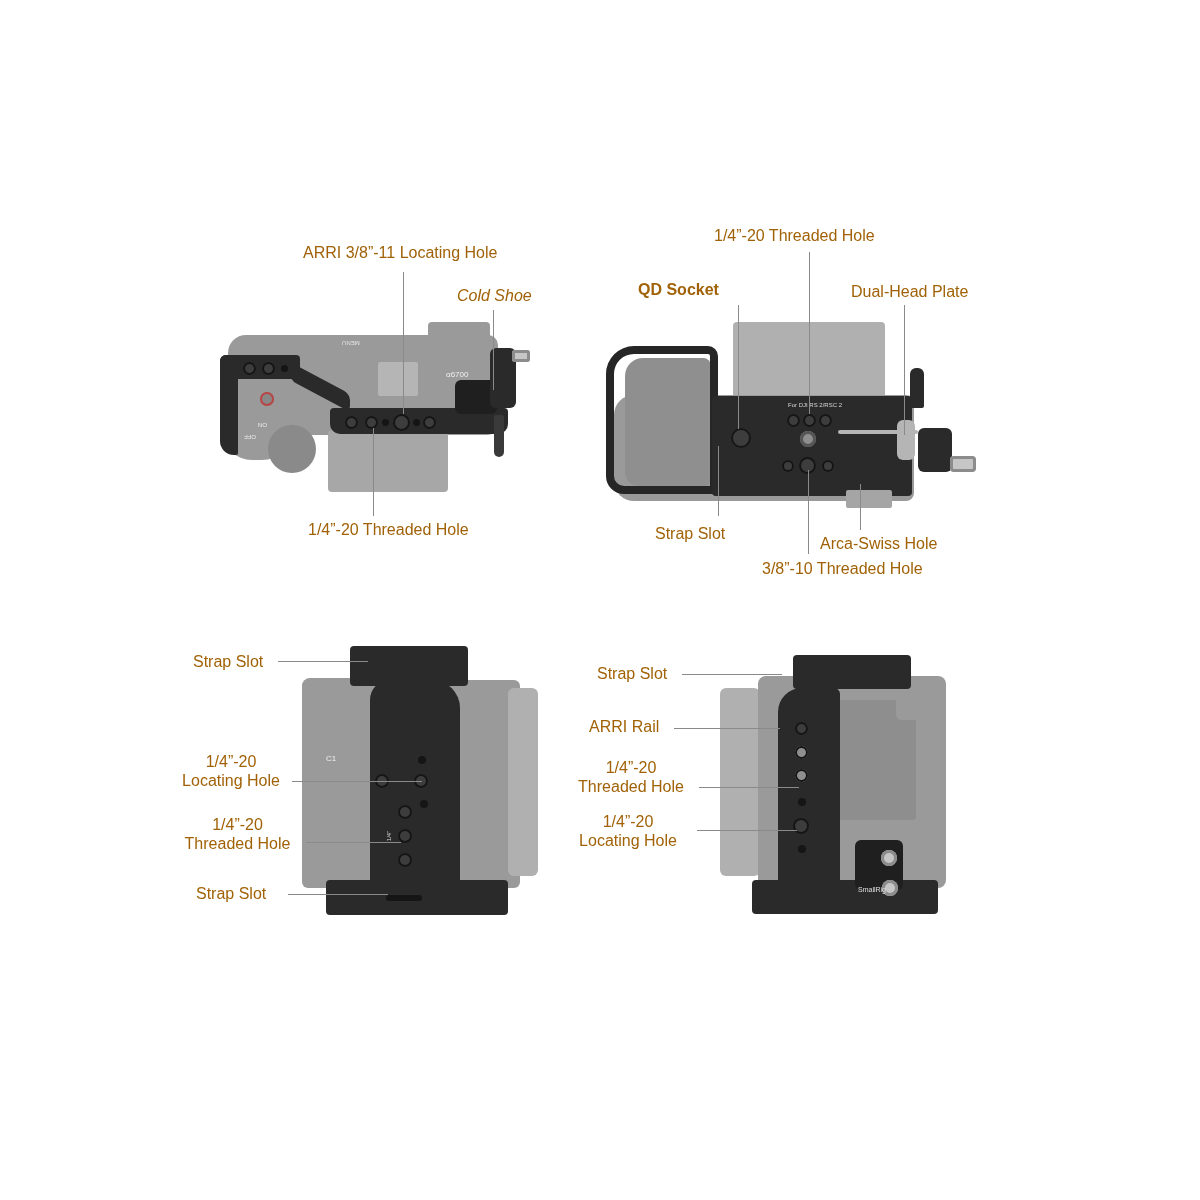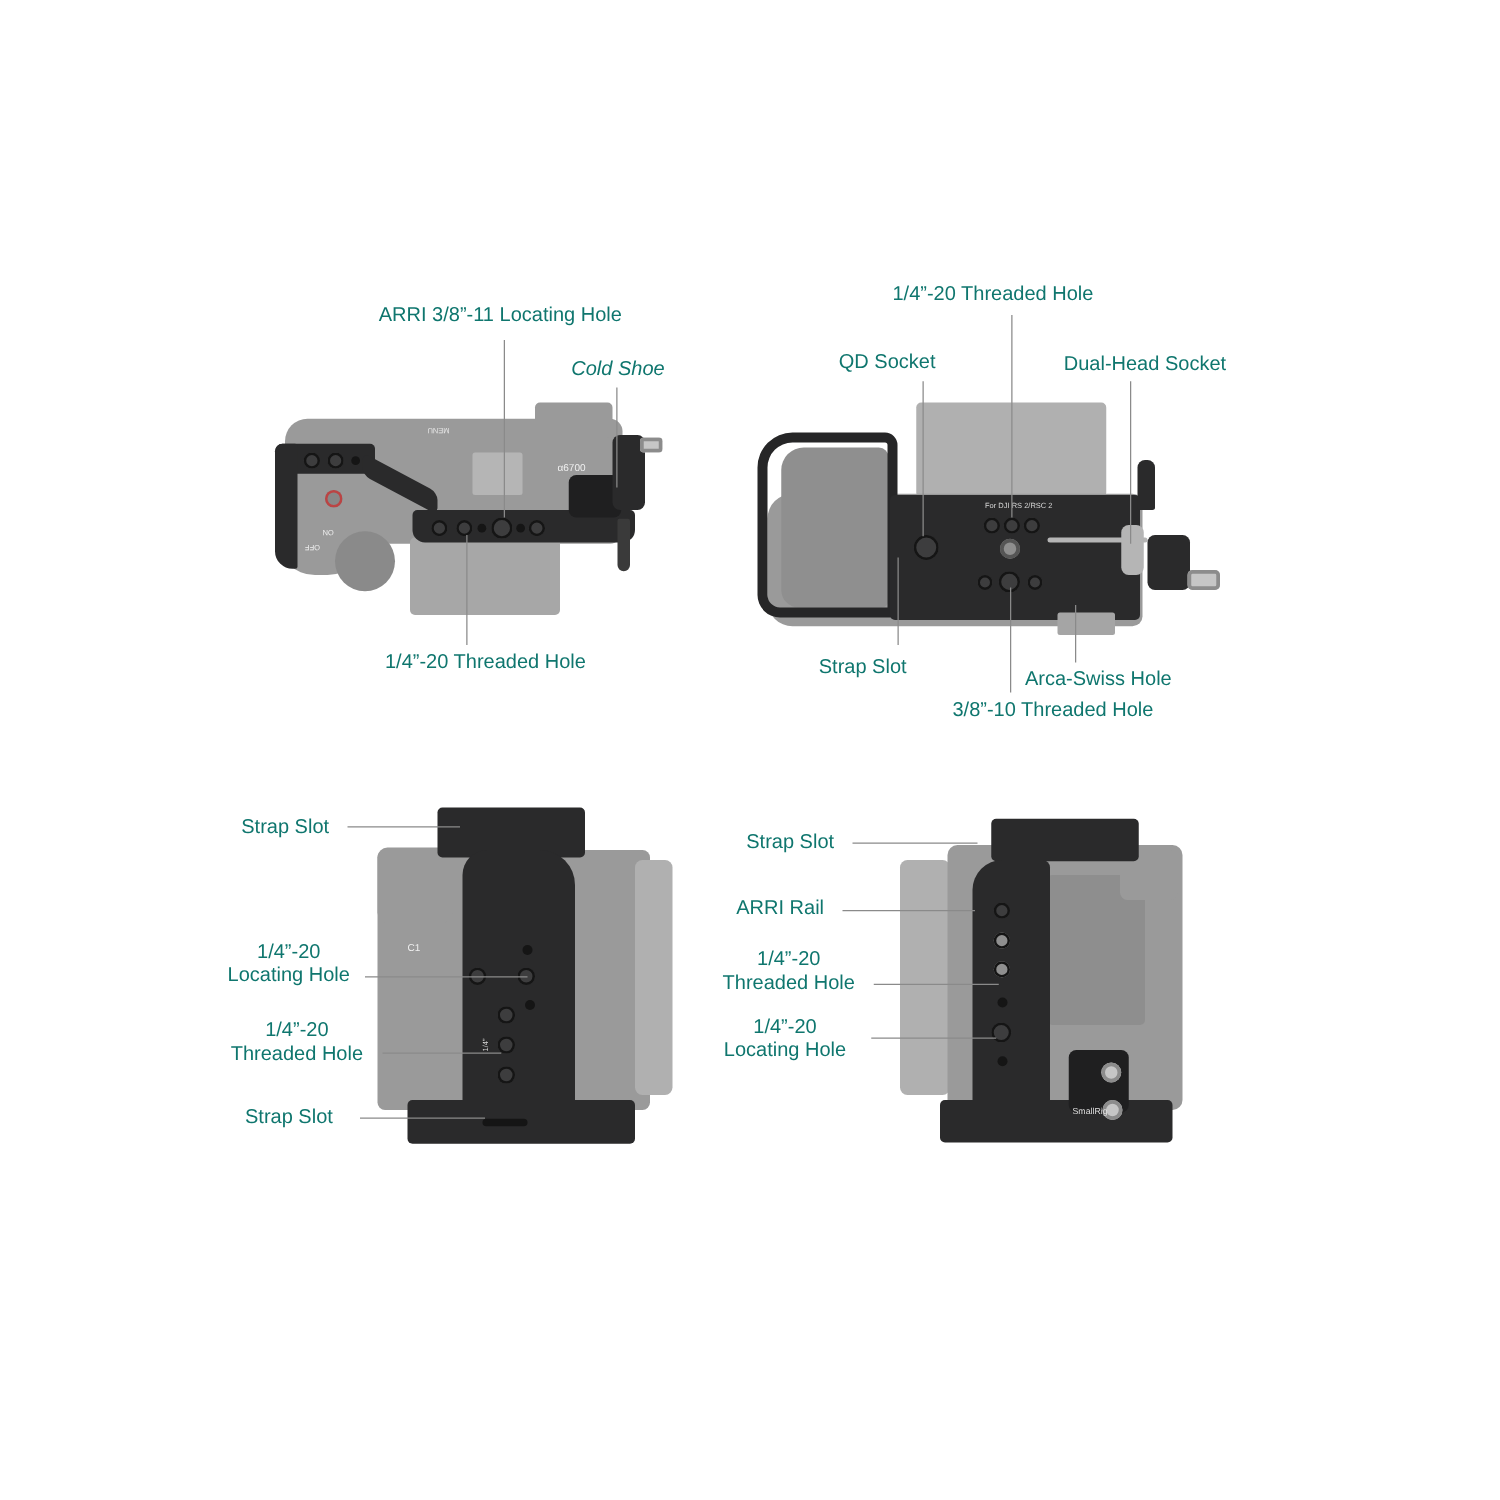--- a/index.html
+++ b/index.html
@@ -1,18 +1,18 @@
 <!DOCTYPE html>
 <html><head>
 <meta charset="utf-8">
 <style>
   html, body { margin: 0; padding: 0; background: #ffffff; }
   body { width: 1200px; height: 1200px; position: relative; overflow: hidden;
          font-family: "Liberation Sans", sans-serif; color: #5a5a5a; }
-  .label { position: absolute; font-size: 16px; color: #0f766e; white-space: nowrap; line-height: 19px; }
+  .label { position: absolute; font-size: 16px; color: #a16207; white-space: nowrap; line-height: 19px; }
   .label.center { text-align: center; }
   .label.italic { font-style: italic; }
   .vline { position: absolute; width: 1px; background: #8a8a8a; }
   .hline { position: absolute; height: 1px; background: #8a8a8a; }
   .view { position: absolute; }
   .cam { position: absolute; background: #9a9a9a; border-radius: 8px; }
   .cam.light { background: #a7a7a7; }
   .cage { position: absolute; background: #2a2a2b; border-radius: 6px; }
   .cage.dark { background: #1f1f20; }
   .hole { position: absolute; border-radius: 50%; background: #3d3d3e;
@@ -83,23 +83,23 @@
   <div class="hole" style="left:822px;top:460px;width:12px;height:12px;"></div>
   <div class="cam light" style="left:838px;top:430px;width:80px;height:4px;border-radius:2px;background:#b5b5b5;"></div>
   <div class="cam light" style="left:897px;top:420px;width:18px;height:40px;border-radius:6px;background:#b5b5b5;"></div>
   <div class="cage" style="left:910px;top:368px;width:14px;height:40px;border-radius:6px 6px 2px 2px;"></div>
   <div class="cage" style="left:918px;top:428px;width:34px;height:44px;"></div>
   <div class="screw" style="left:950px;top:456px;width:26px;height:16px;border-radius:4px;"></div>
   <div class="cam" style="left:846px;top:490px;width:46px;height:18px;border-radius:2px;background:#a5a5a5;"></div>
 
   <div class="label" style="left:714px;top:226px;">1/4”-20 Threaded Hole</div>
   <div class="vline" style="left:809px;top:252px;height:162px;"></div>
-  <div class="label" style="left:671px;top:280px;">QD Socket</div>
+  <div class="label" style="left:638px;top:280px;font-weight:bold;">QD Socket</div>
   <div class="vline" style="left:738px;top:305px;height:124px;"></div>
-  <div class="label" style="left:851px;top:282px;">Dual-Head Socket</div>
+  <div class="label" style="left:851px;top:282px;">Dual-Head Plate</div>
   <div class="vline" style="left:904px;top:305px;height:130px;"></div>
   <div class="label" style="left:655px;top:524px;">Strap Slot</div>
   <div class="vline" style="left:718px;top:446px;height:70px;"></div>
   <div class="label" style="left:820px;top:534px;">Arca-Swiss Hole</div>
   <div class="vline" style="left:860px;top:484px;height:46px;"></div>
   <div class="label" style="left:762px;top:559px;">3/8”-10 Threaded Hole</div>
   <div class="vline" style="left:808px;top:470px;height:84px;"></div>
 </div>
 
 <div class="view">

